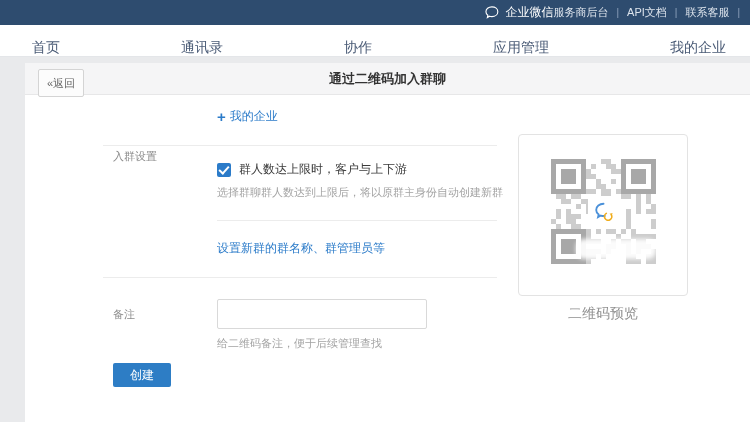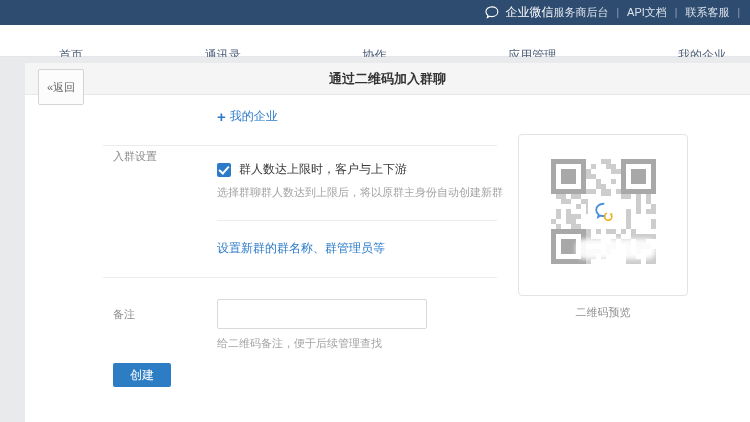--- a/index.html
+++ b/index.html
@@ -13,31 +13,31 @@
   .logo { display:flex; align-items:center; gap:5px; color:#fff; font-size:12px; }
   .logo svg { display:block; }
   .top-links { display:flex; align-items:center; color:#dce3ec; font-size:11px; }
   .top-links a { color:#dce3ec; text-decoration:none; cursor:pointer; }
   .top-sep { color:#8fa3bd; margin:0 8px; font-size:10px; }
 
   
   .nav { height:32px; background:#fff; border-bottom:1px solid #e4e6e9;
          display:flex; justify-content:space-between; align-items:stretch;
          padding:0 22px 0 30px; }
-  .nav-item { font-size:12px; color:#4a5b76; line-height:29px; cursor:pointer;
-              border-bottom:3px solid transparent; padding:16px 2px; white-space:nowrap;margin-left:27px; }
+  .nav-item { font-size:14px; color:#4a5b76; line-height:29px; cursor:pointer;
+              border-bottom:3px solid transparent; padding:8px 2px; white-space:nowrap; }
   .nav-item.active { color:#2b7bc9; border-bottom-color:#2b7bc9; }
 
   
   .content { position:absolute; top:57px; left:0; right:0; bottom:0;
              background:#e9eaec; padding:6px 0 0 25px; }
   .card { background:#fff; height:359px; position:relative; }
   .card-header { height:32px; background:#f5f5f6; border-bottom:1px solid #e7e7e8;
                  position:relative; }
-  .back-btn { position:absolute; left:13px; top:6px; height:36px; padding:0 8px;
+  .back-btn { position:absolute; left:13px; top:6px; height:28px; padding:0 8px;
               background:#fcfcfc; border:1px solid #d4d4d4; border-radius:2px;
               font-size:11px; color:#666; cursor:pointer; line-height:18px; }
   .card-title { text-align:center; line-height:32px; font-size:13px; font-weight:bold;
                 color:#333; }
   .card-body { position:relative; height:327px; }
 
   .f-label { position:absolute; font-size:11px; color:#8c8c8c; line-height:16px; }
   .divider { position:absolute; height:1px; background:#ececec; }
   .link { color:#2b7bc9; font-size:12px; cursor:pointer; text-decoration:none; }
 
@@ -71,21 +71,21 @@
               border:1px solid #e3e3e3; border-radius:4px; background:#fff; }
   .qr-modules { position:absolute; left:32px; top:24px; width:105px; height:105px; }
   .qr-cell { position:absolute; width:5px; height:5px; background:#cdcdcd; }
   .qr-marker { position:absolute; width:35px; height:35px; border:5px solid #a8a8a8; }
   .qr-marker > div { width:15px; height:15px; margin:5px; background:#a8a8a8; }
   .qr-logo { position:absolute; left:69px; top:61px; width:31px; height:31px;
              background:#fff; display:flex; align-items:center; justify-content:center; }
   .qr-blur { position:absolute; left:57px; top:104px; width:80px; height:20px;
              background:rgba(255,255,255,0.92); border-radius:8px; filter:blur(2px); }
   .qr-caption { position:absolute; left:493px; top:210px; width:170px;
-                text-align:center; font-size:11px; color:#8f8f8f; }
+                text-align:center; font-size:14px; color:#8f8f8f; }
 </style>
 </head>
 <body>
 
 <div class="screen">
 
   <header class="topbar">
     <div class="logo">
       <span>
         <svg width="15" height="13" viewBox="0 0 24 20">

